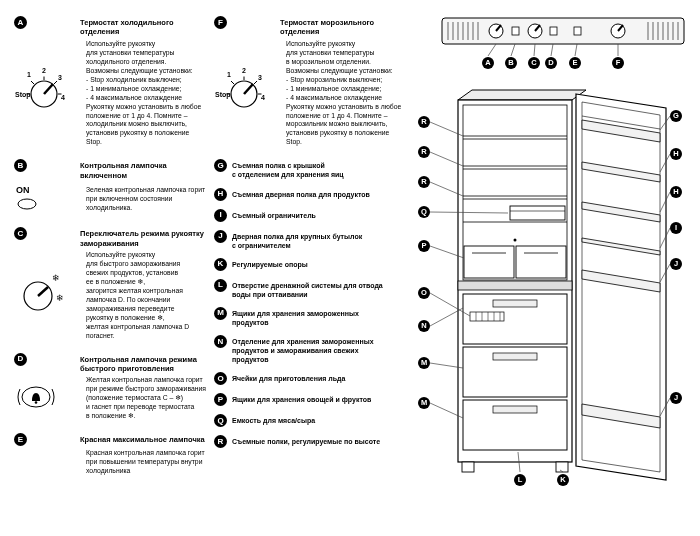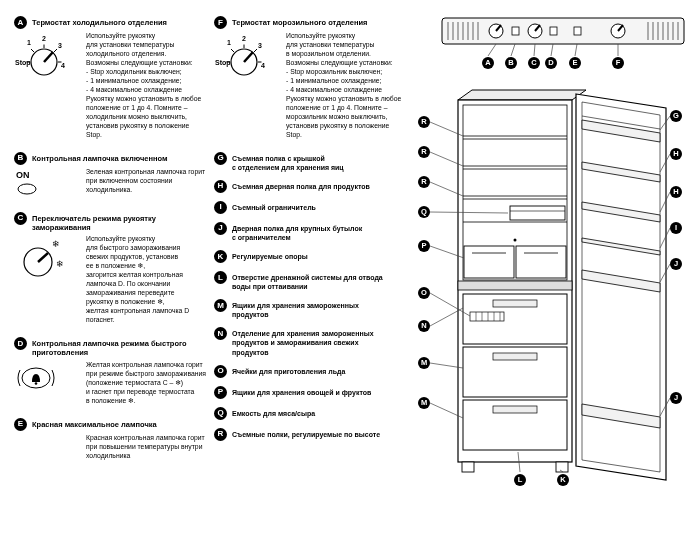--- a/index.html
+++ b/index.html
@@ -9,22 +9,22 @@
   .col { position:absolute; top:16px; }
   .col-left  { left:14px;  width:192px; }
   .col-mid   { left:214px; width:192px; }
   .col-right { left:410px; width:286px; top:12px; }
 
   .sec { margin-bottom:12px; }
   .sec-head { display:flex; align-items:flex-start; gap:5px; margin-bottom:3px; }
   .badge { width:13px; height:13px; min-width:13px; border-radius:50%;
            background:#000; color:#fff; font-size:8px; font-weight:bold;
            display:flex; align-items:center; justify-content:center; line-height:1; }
-  .sec-title { font-size:7.5px; font-weight:bold; line-height:1.25; padding-top:2px; }
-  .sec-row { display:flex; gap:20px; }
+  .sec-title { font-size:7.5px; font-weight:bold; line-height:1.25; padding-top:2px;margin-left:48px; }
+  .sec-row { display:flex; gap:20px;align-items:center; }
   .sec-icon { flex:0 0 52px; }
   .sec-body { font-size:6.8px; line-height:1.32; white-space:pre-line; flex:1; }
   .on-label { font-size:9px; font-weight:bold; margin:2px 0 2px 2px; }
 
   .item { display:flex; gap:5px; margin-bottom:8px; align-items:flex-start; }
   .item-text { font-size:7px; font-weight:bold; line-height:1.3; padding-top:2px; white-space:pre-line; }
 
   .panel-wrap { position:relative; width:250px; height:62px; margin-left:28px; }
   .fridge-wrap { position:relative; width:280px; height:424px; margin-top:4px; }
   .marker { position:absolute; width:12px; height:12px; min-width:12px; font-size:7.5px; }

